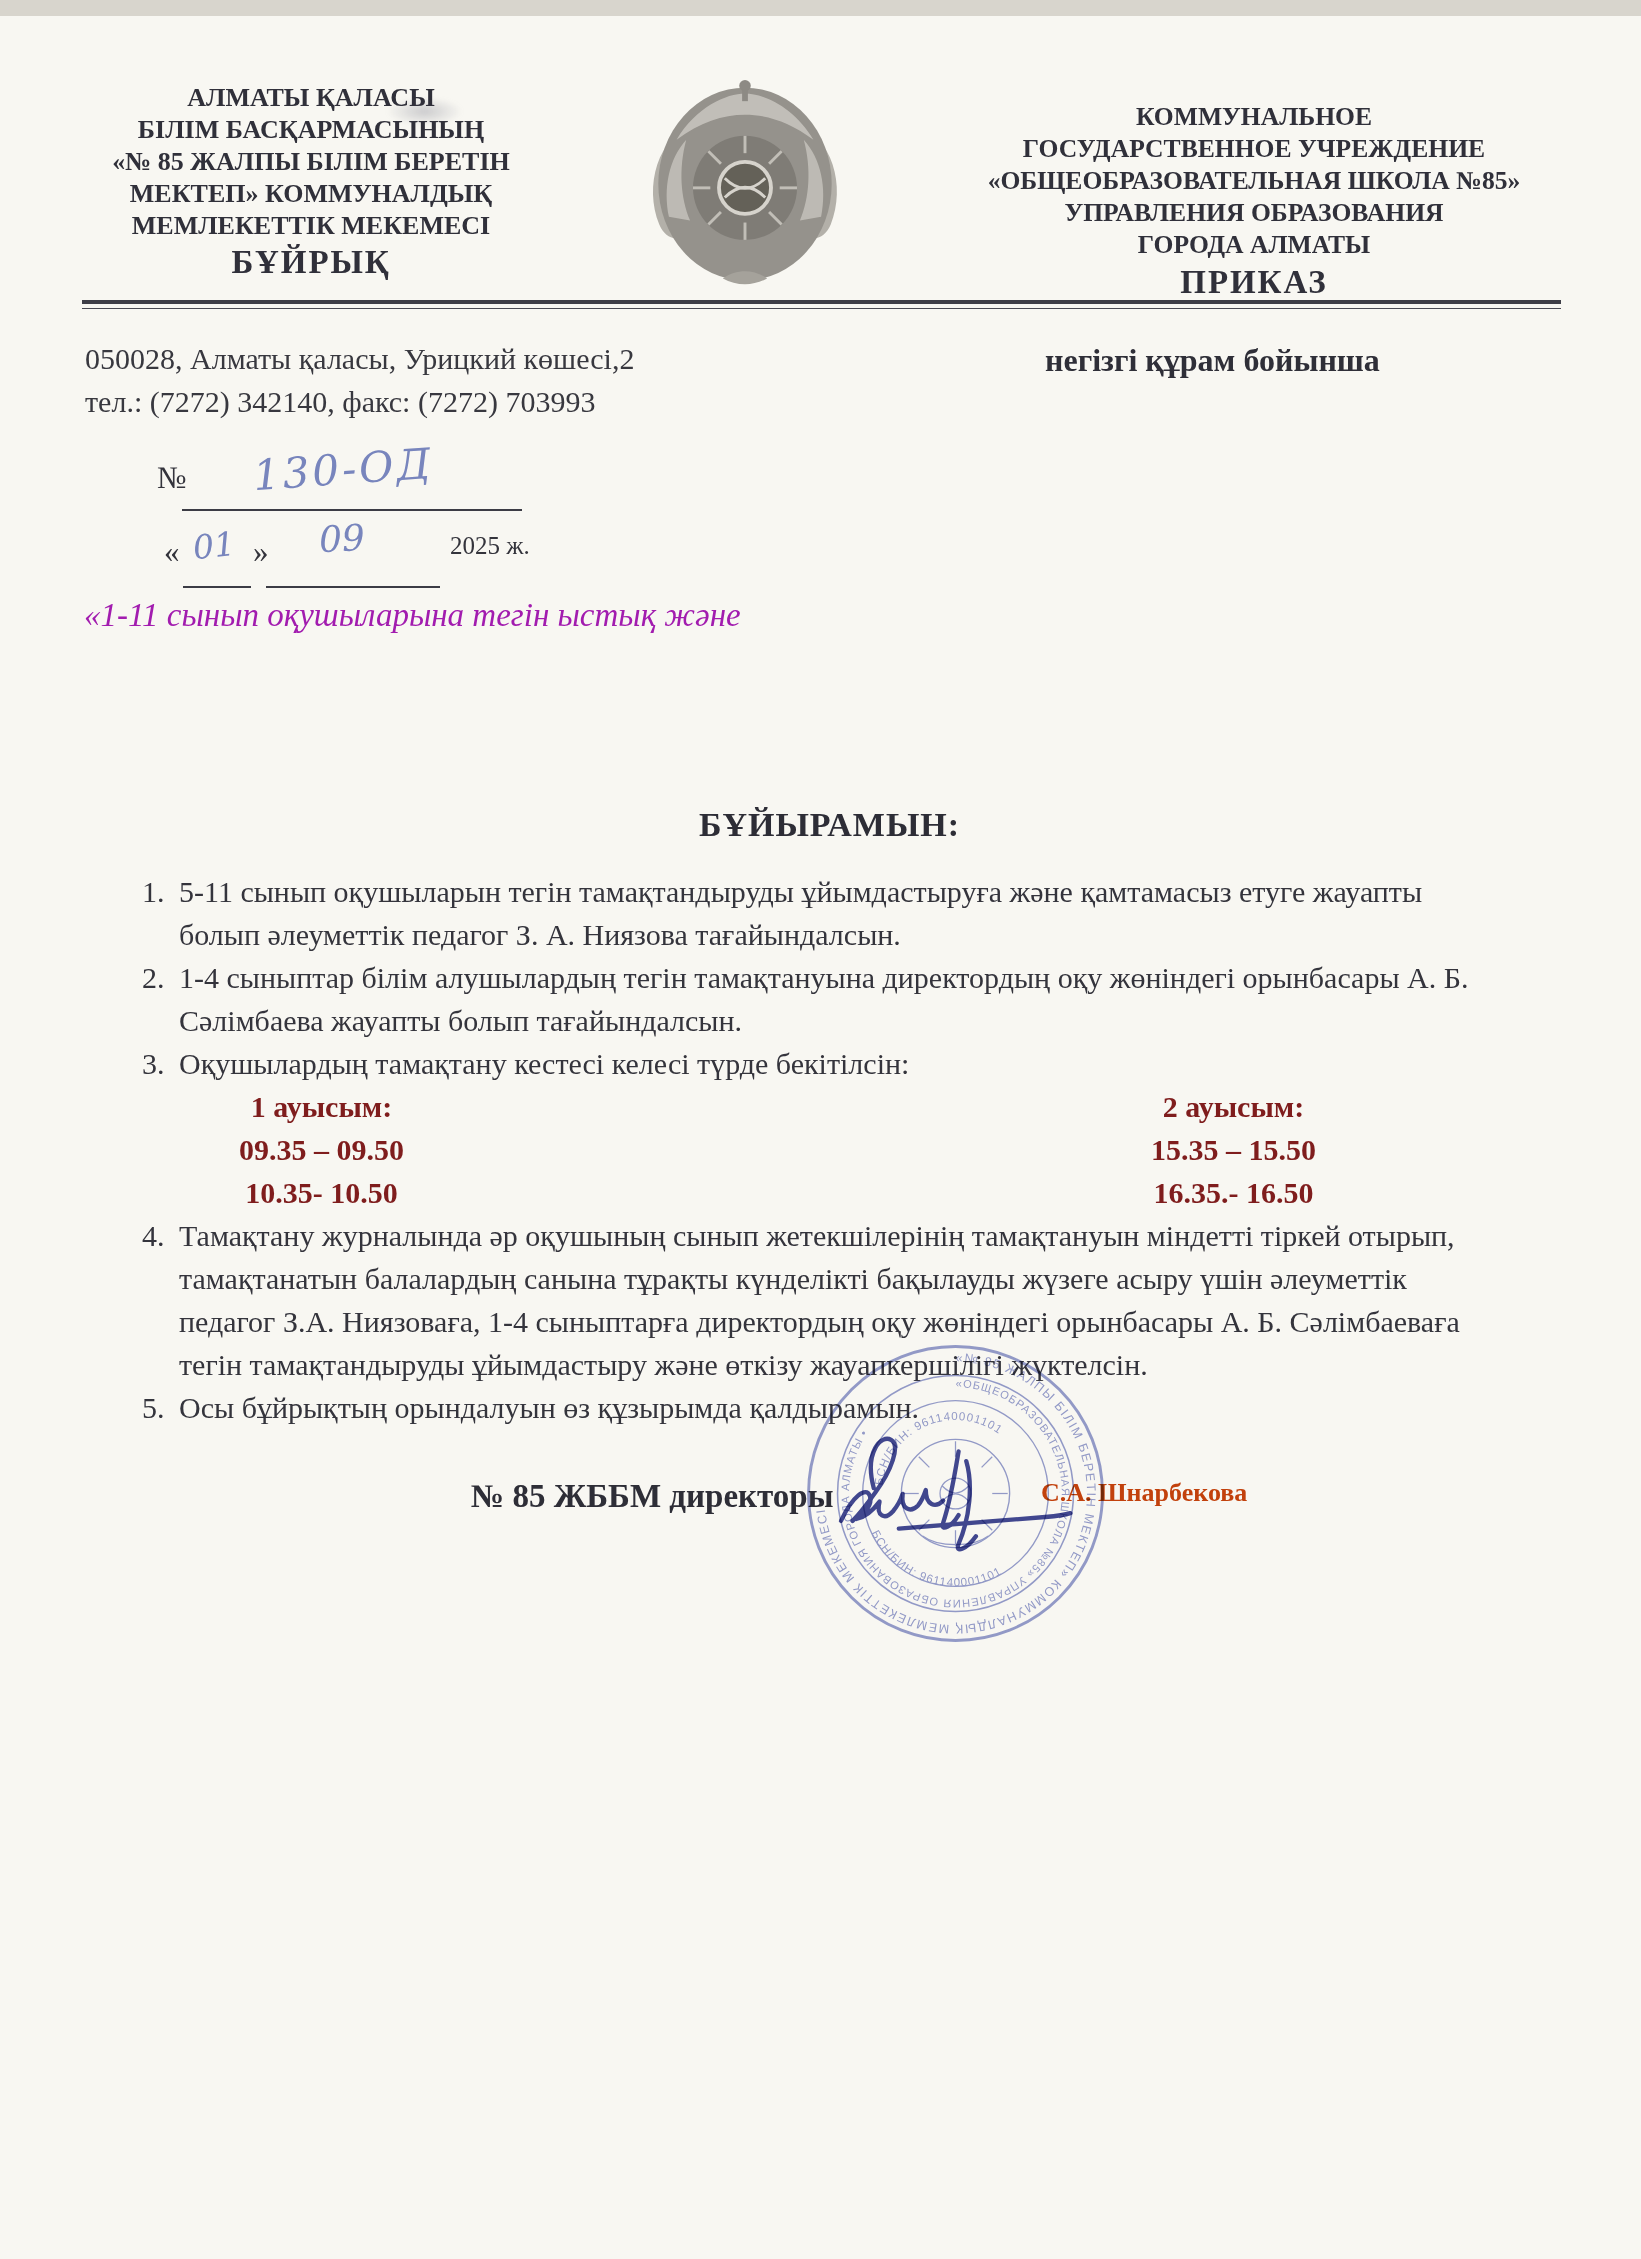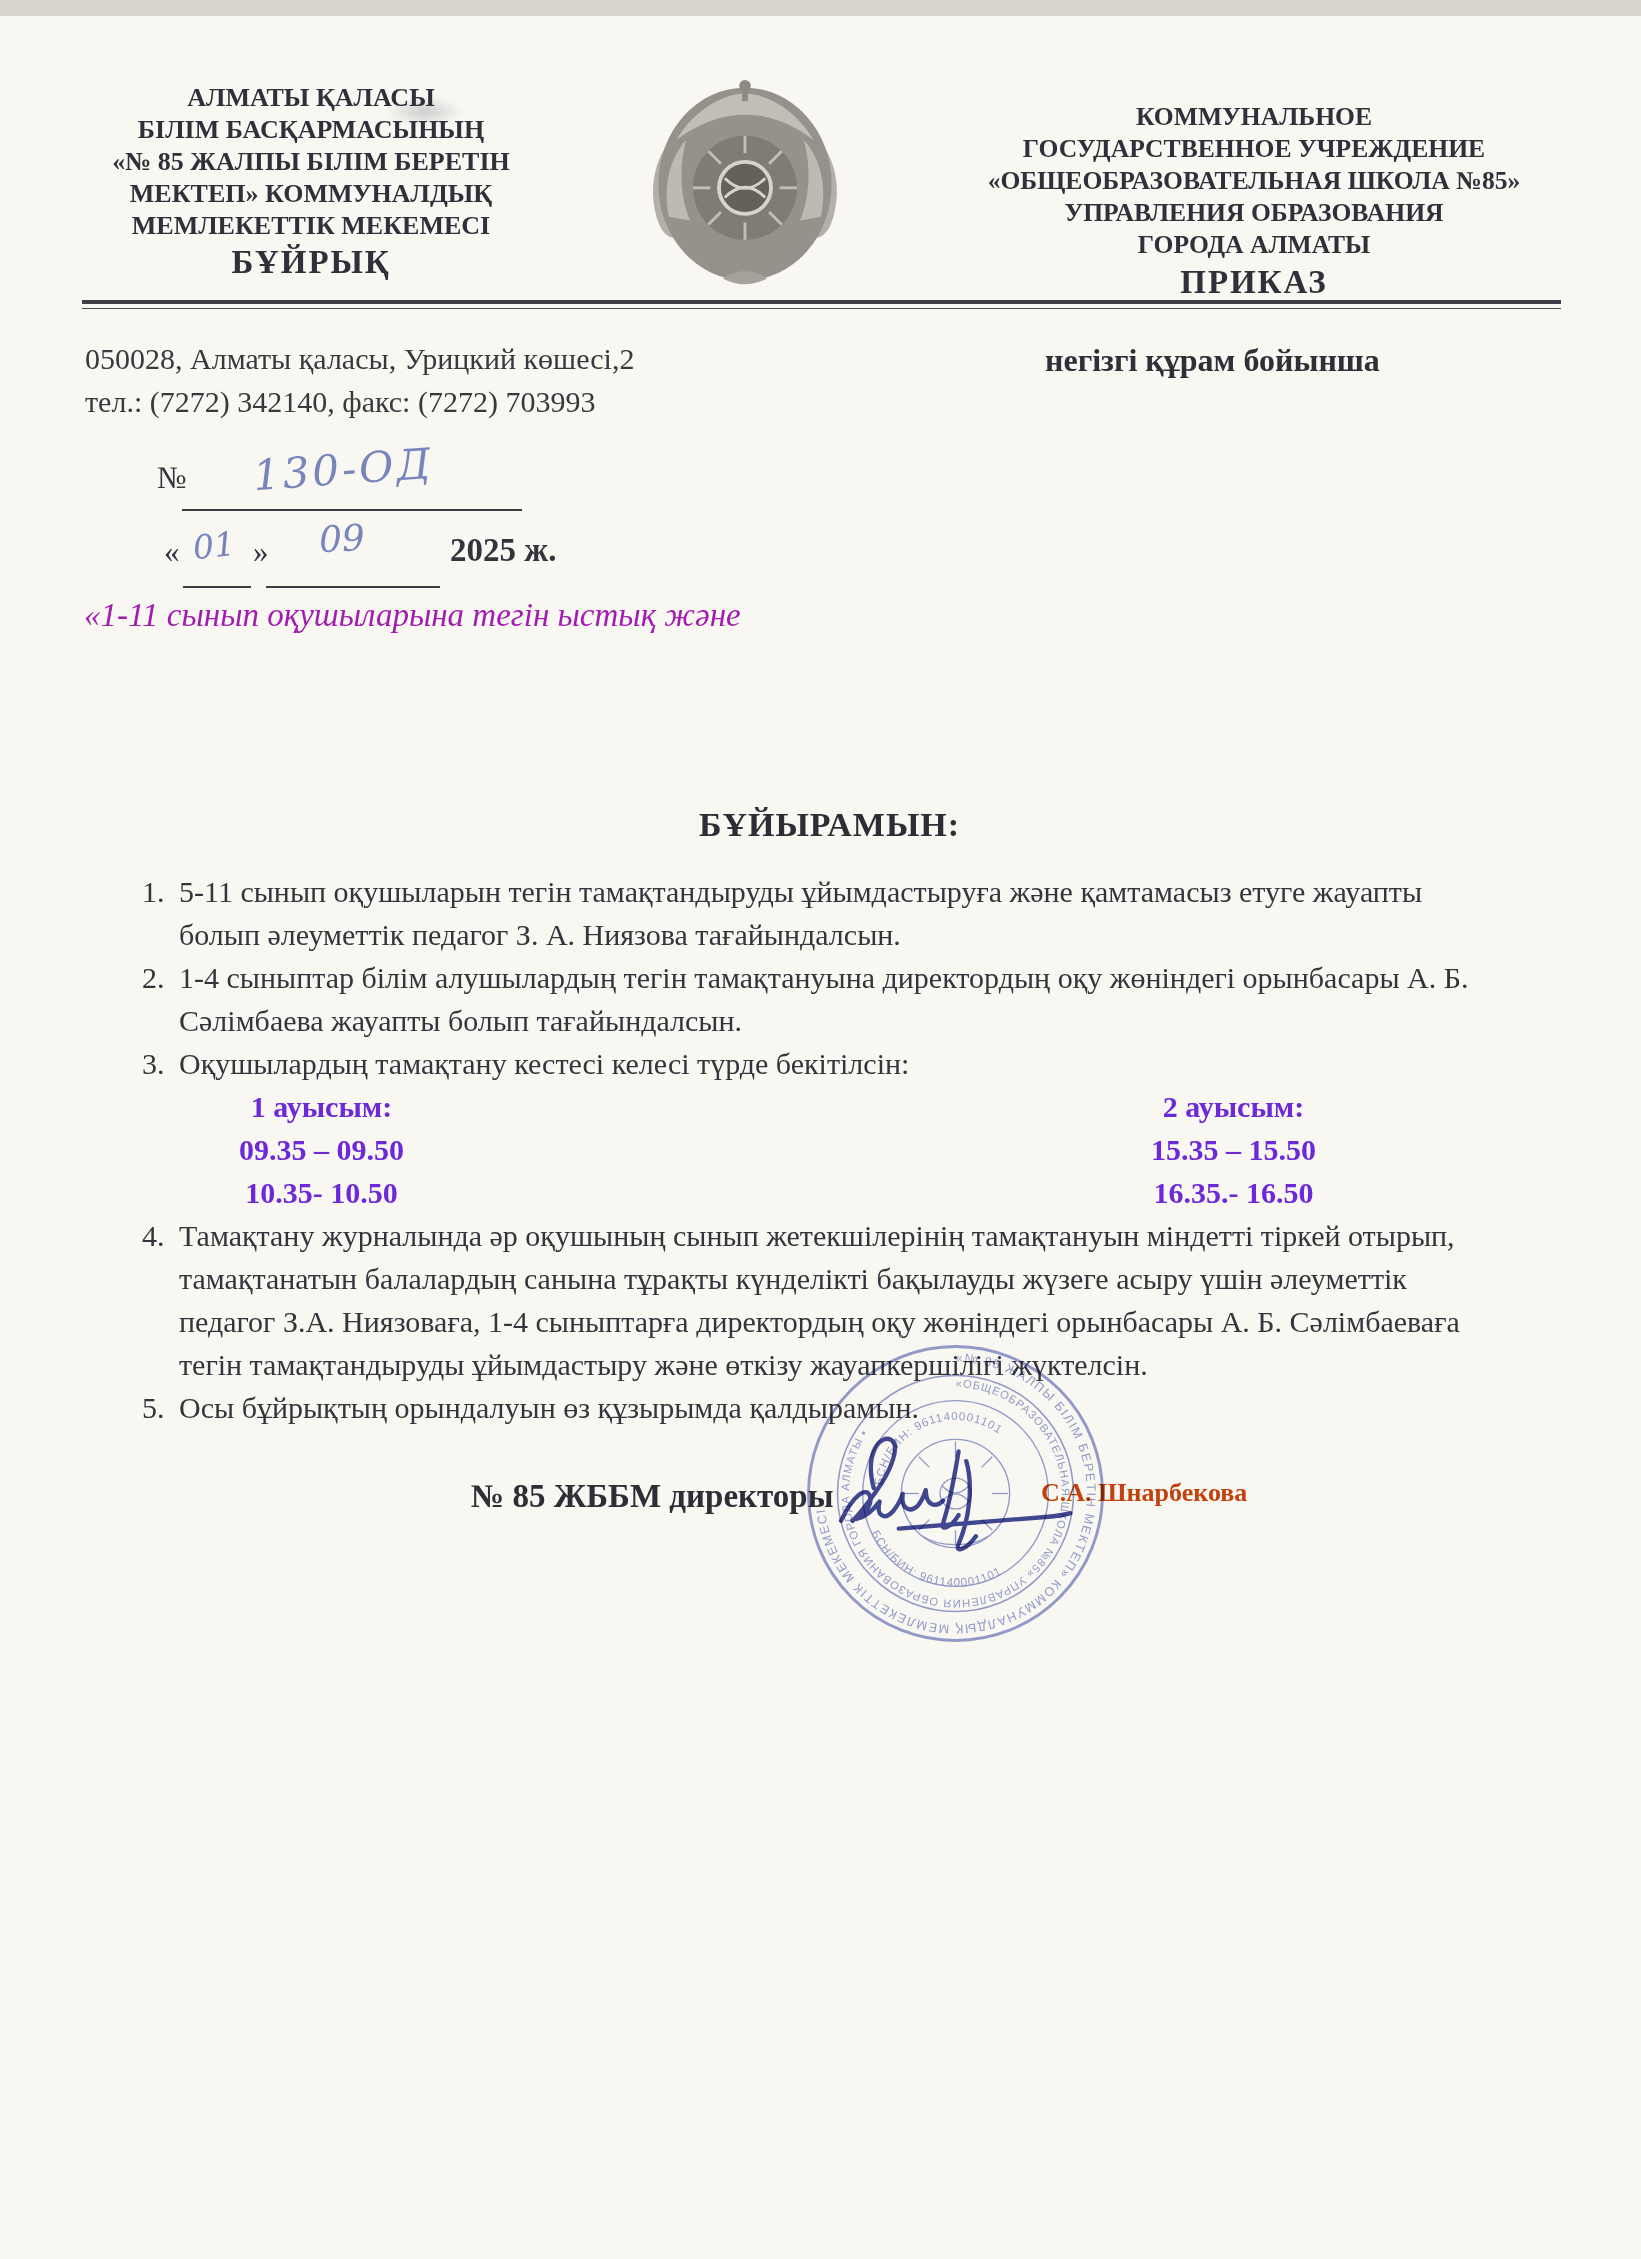--- a/index.html
+++ b/index.html
@@ -28,31 +28,31 @@
   .num-label{left:157px; top:444px; font-size:31px;}
   .hand{color:#7b89c7; font-style:italic; font-family:"DejaVu Serif",serif; mix-blend-mode:multiply;}
   .num-value{left:253px; top:429px; font-size:42px; letter-spacing:2.9px; transform:rotate(-4deg);}
   .num-line{left:182px; top:452px; width:340px; height:41px; border-bottom:2.9px solid #3c3c45;}
   .q-open{left:164px; top:518px; font-size:31px;}
   .d-line1{left:183px; top:526px; width:68px; height:44px; border-bottom:2.9px solid #3c3c45;}
   .d-day{left:193px; top:510px; font-size:33px; transform:rotate(-6deg);}
   .q-close{left:253px; top:518px; font-size:31px;}
   .d-line2{left:266px; top:526px; width:174px; height:44px; border-bottom:2.9px solid #3c3c45;}
   .d-month{left:319px; top:502px; font-size:36px; transform:rotate(-3deg);}
-  .d-year{left:450px; top:516px; font-size:33px; font-weight:bold;}
+  .d-year{left:450px; top:516px; font-size:25px; font-weight:normal;}
   
   .subject{left:84px; top:575px; font-size:33px; font-weight:normal; font-style:italic; line-height:48px; color:#a21caf;}
   
   .order-head{left:9px; top:790px; width:1641px; text-align:center; font-size:34px; font-weight:bold; letter-spacing:1px; color:#2d2d36;}
   .order-list{left:142px; top:854px; width:1363px; font-size:30px; line-height:43px;}
   .oi{display:flex;}
   .oi .num{width:37px; flex:none;}
   .oi .txt{flex:1;}
   .schedule{display:flex; justify-content:space-between; padding-left:97px; padding-right:189px;
-    font-weight:bold; line-height:43px; color:#6d28d9;}
+    font-weight:bold; line-height:43px; color:#7f1d1d;}
   .shift{text-align:center;}
   
   .sig-role{left:471px; top:1462px; font-size:33px; font-weight:bold; color:#2e2e37;}
   .sig-name{left:1041px; top:1462px; font-size:26px; font-weight:bold; color:#c2410c;}
   .stamp{left:795px; top:1317px; width:321px; height:321px; opacity:.62; mix-blend-mode:multiply;}
   .autograph{left:814px; top:1412px; width:266px; height:153px; mix-blend-mode:multiply;}
   .scan-edge{left:0; bottom:0; width:100%; height:13.5px;
     background:linear-gradient(to bottom, rgba(90,85,72,0), rgba(90,85,72,.5));}
 </style>
 </head>

